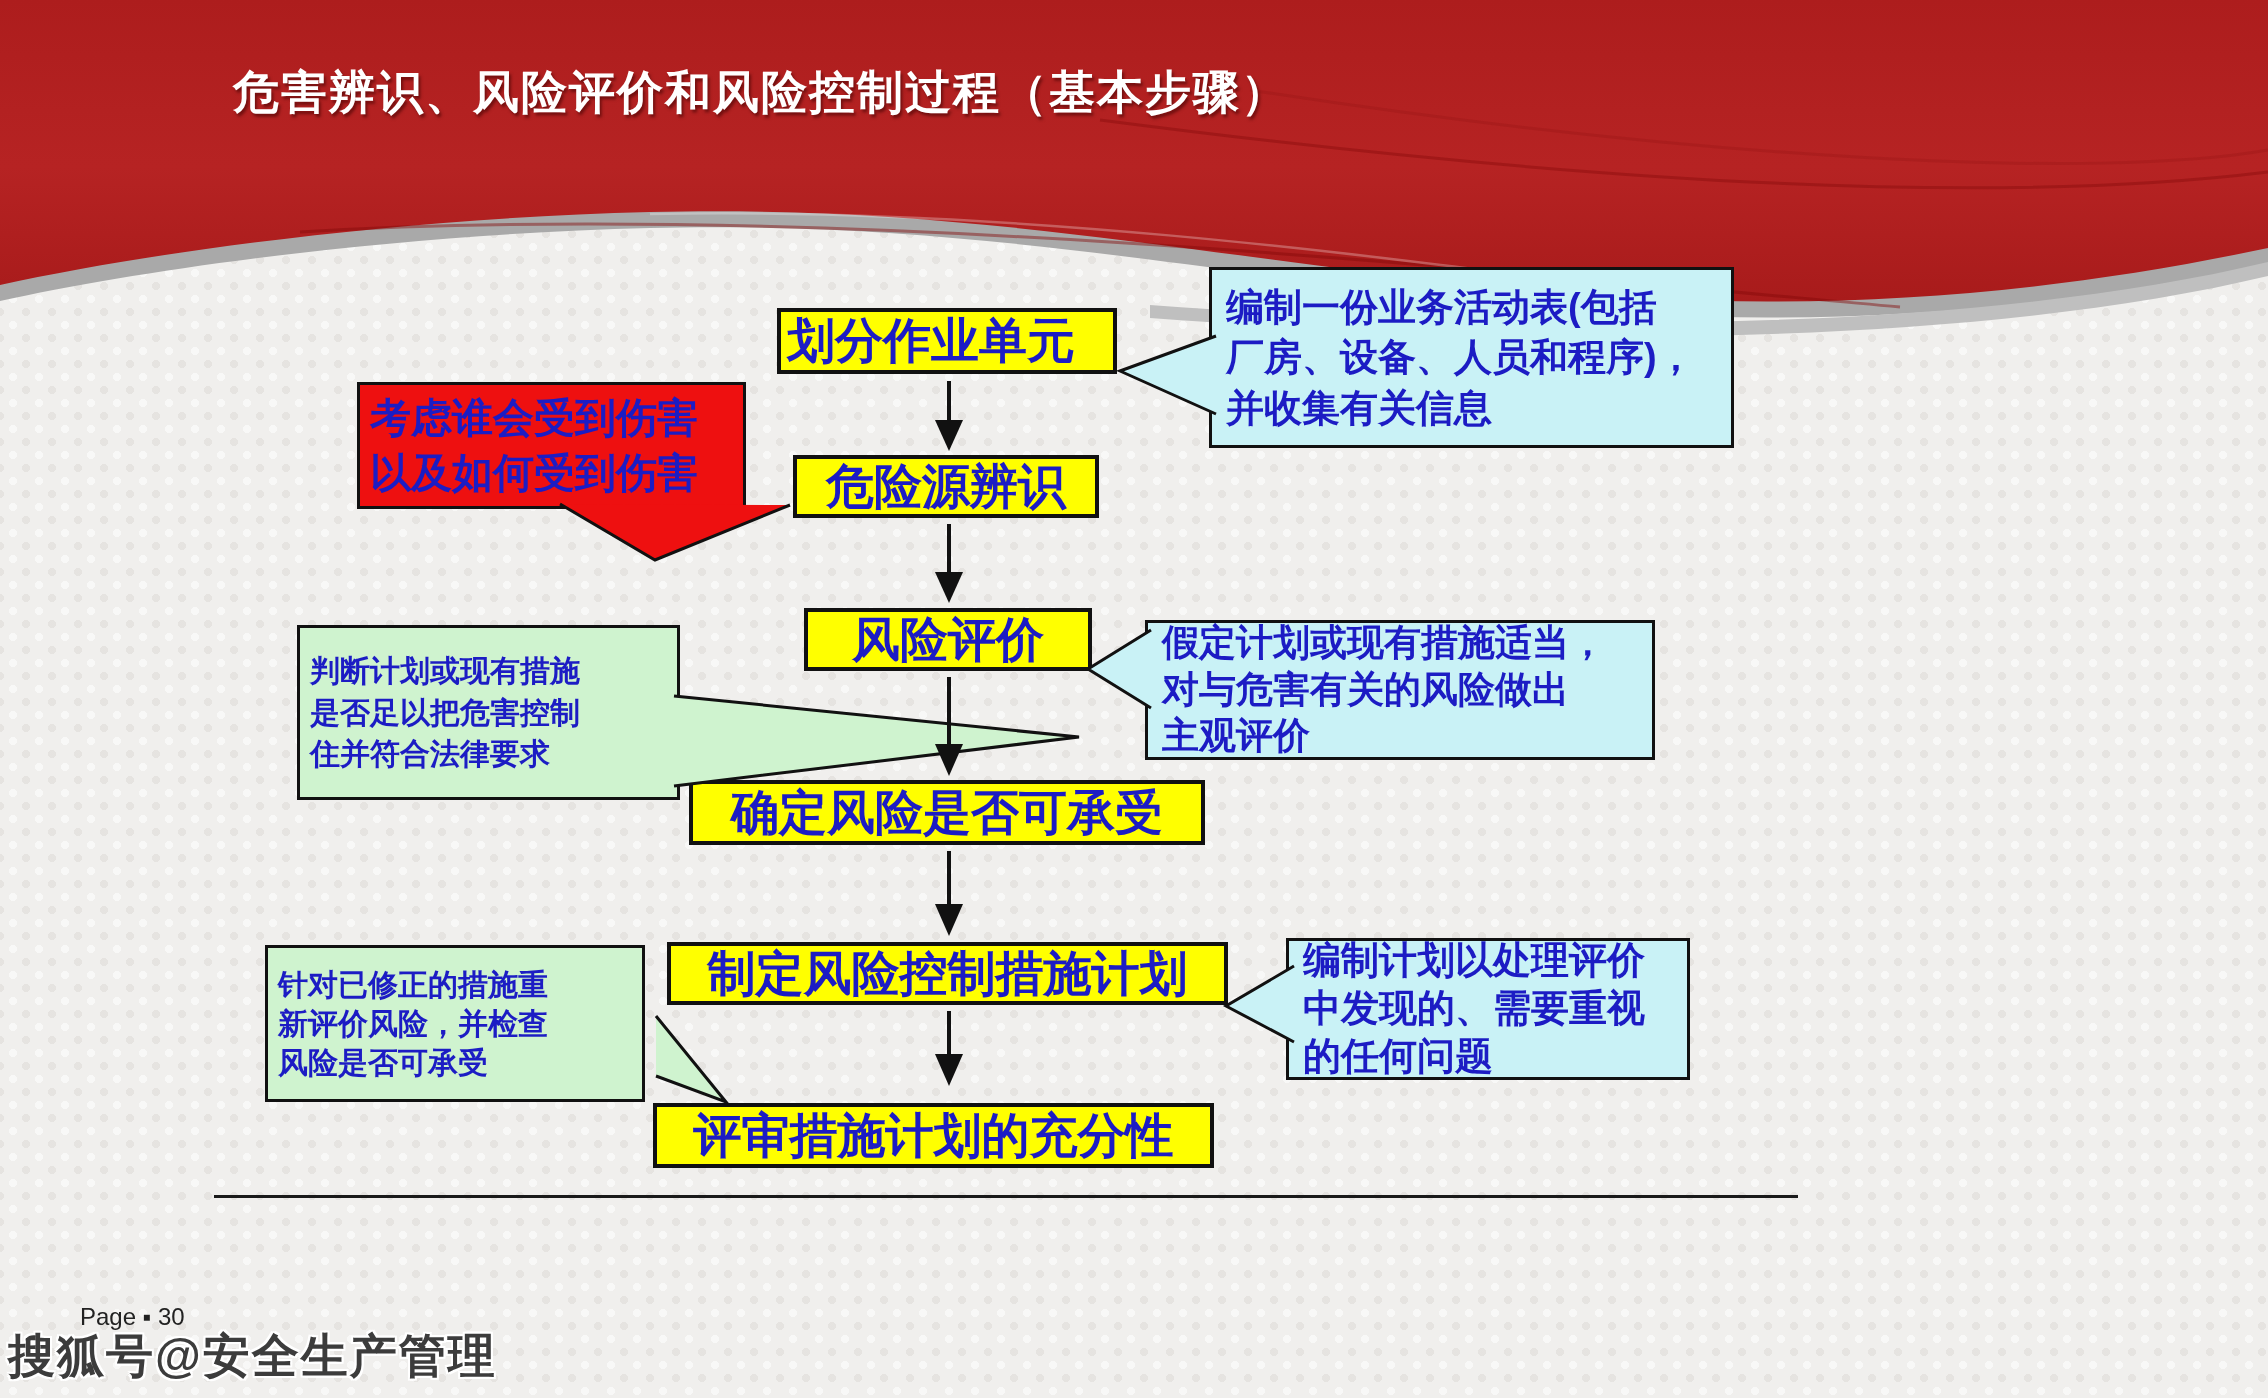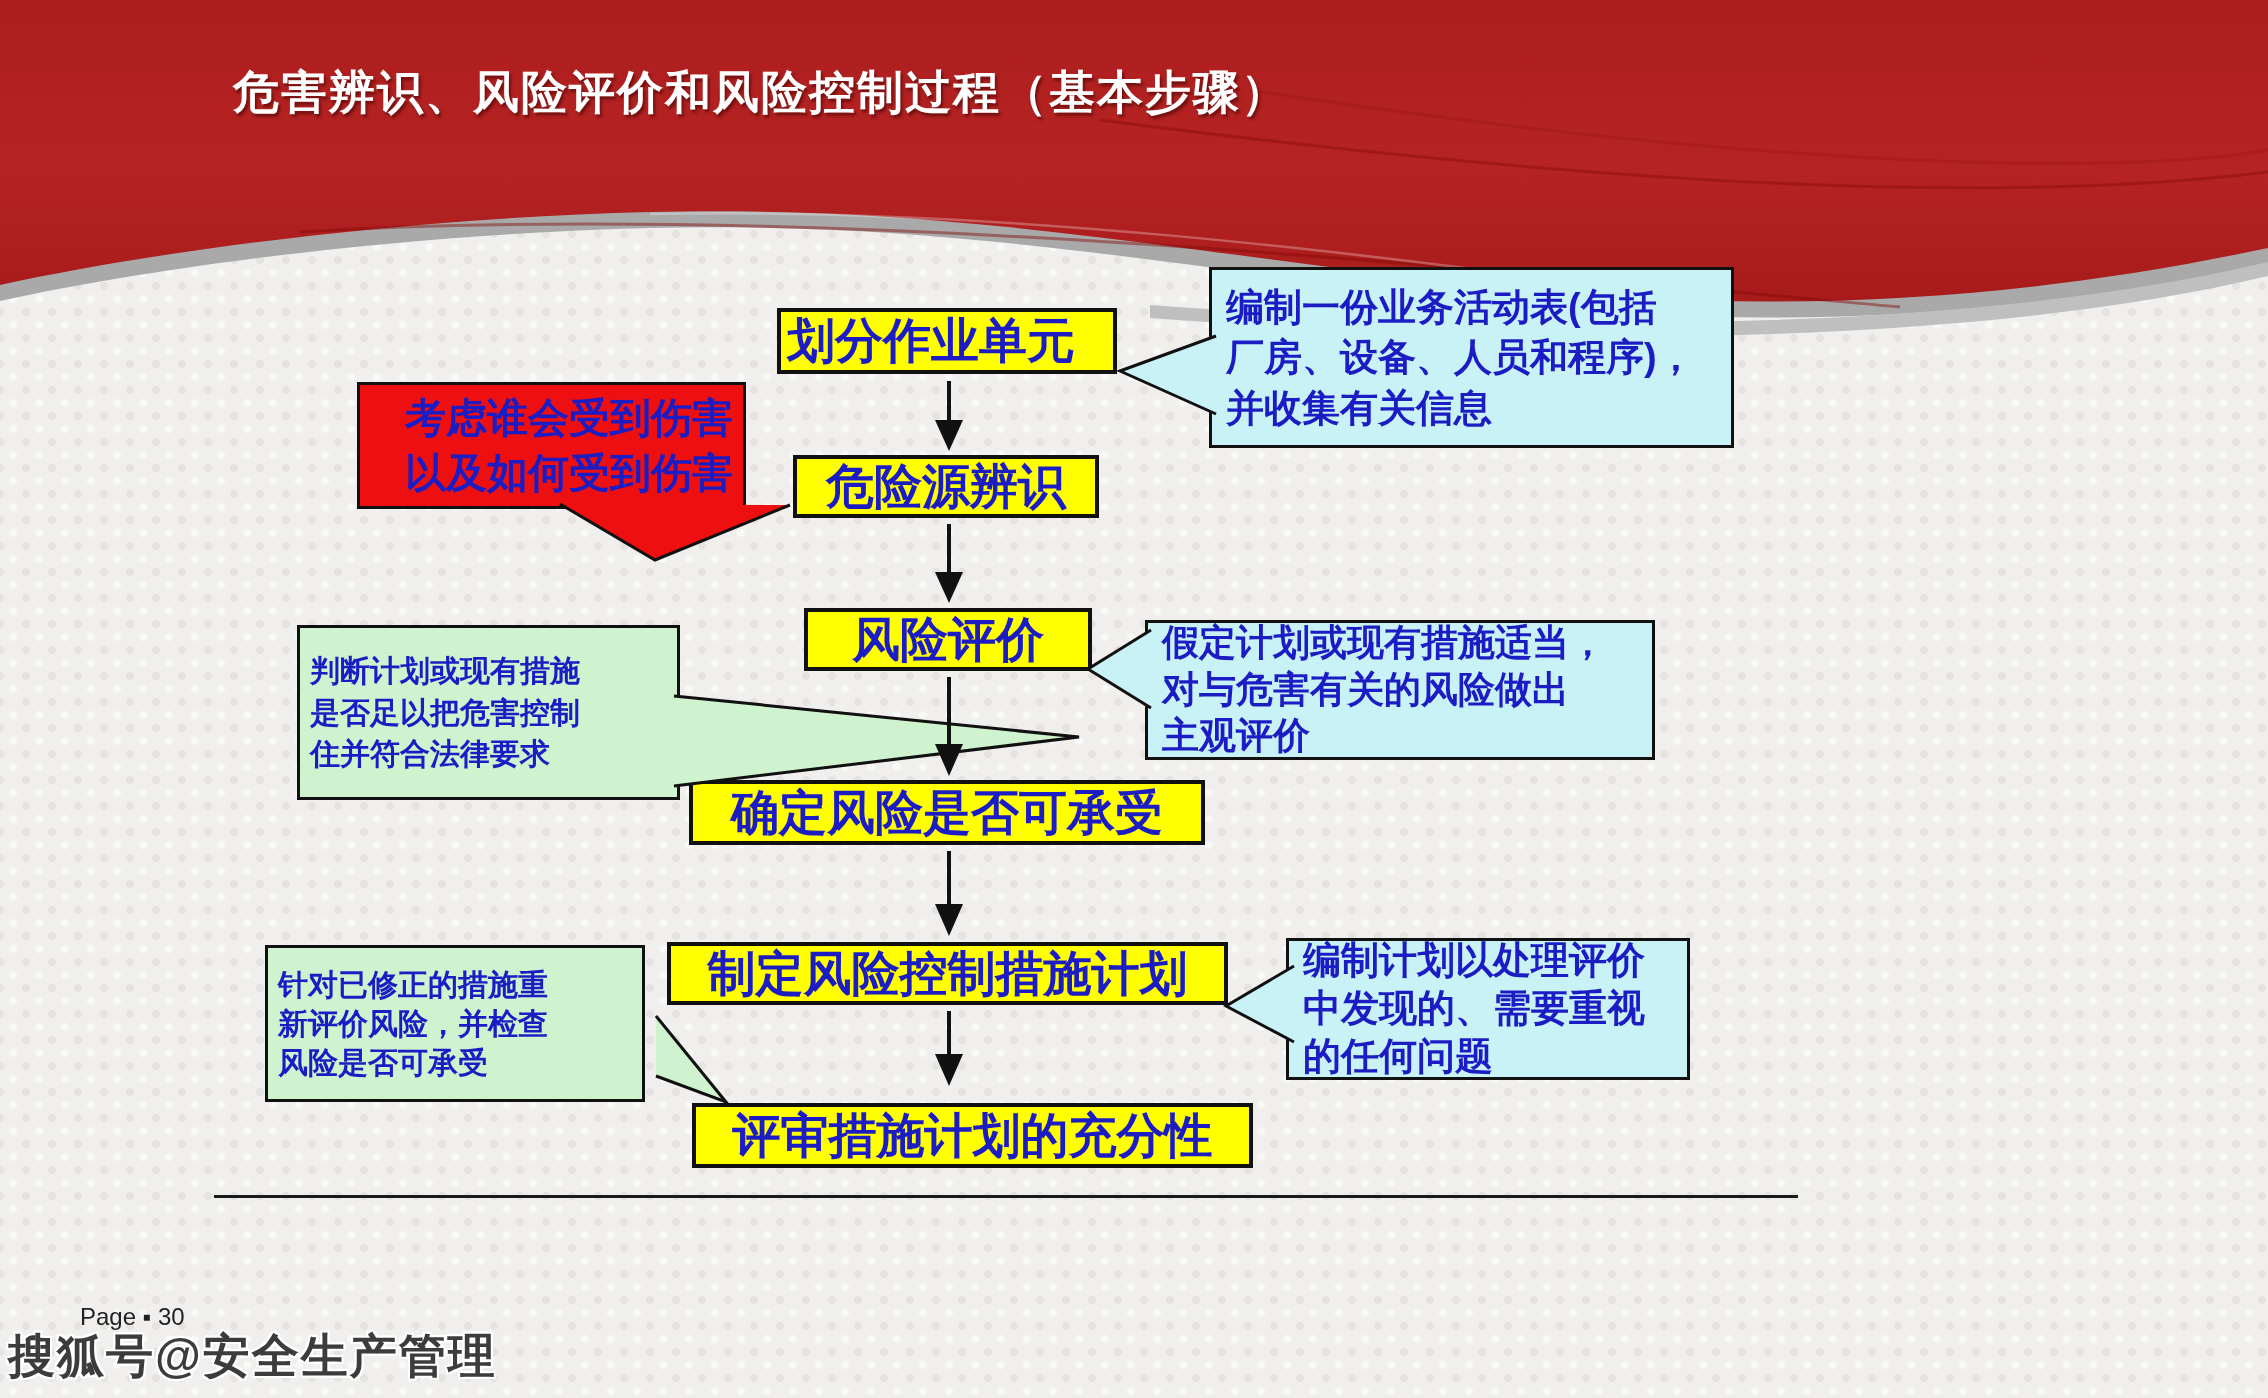--- a/index.html
+++ b/index.html
@@ -47,21 +47,21 @@
     box-sizing:border-box;
     white-space:pre-line;
     line-height:1.32;
     display:flex;align-items:center;
   }
   .callout .inner{width:100%;}
   .cyan{background:#C9F2F6;font-size:38px;padding:6px 14px;}
   .green{background:#CFF3CF;font-size:30px;padding:4px 10px;}
   .redbox{
     background:#EE1010;font-size:41px;padding:11px 10px;
-    justify-content:center;text-align:right;
+    justify-content:center;text-align:left;
   }
 
   .footer-line{
     background:#1a1a1a;height:3px;
   }
   .page-label{
     color:#222222;font-size:24px;white-space:nowrap;
   }
   .watermark{
     color:#3C3C3C;
@@ -117,21 +117,21 @@
   </div>
 
   <div class="abs flowbox" style="left:689px;top:780px;width:516px;height:65px;">
     <span>确定风险是否可承受</span>
   </div>
 
   <div class="abs flowbox" style="left:667px;top:942px;width:561px;height:63px;">
     <span>制定风险控制措施计划</span>
   </div>
 
-  <div class="abs flowbox" style="left:692px;top:1103px;width:561px;height:65px;">
+  <div class="abs flowbox" style="left:653px;top:1103px;width:561px;height:65px;">
     <span>评审措施计划的充分性</span>
   </div>
 
   <div class="abs callout cyan" style="left:1209px;top:267px;width:525px;height:181px;">
     <div class="inner">编制一份业务活动表(包括
 厂房、设备、人员和程序)，
 并收集有关信息</div>
   </div>
 
   <div class="abs callout redbox" style="left:357px;top:382px;width:389px;height:127px;">

